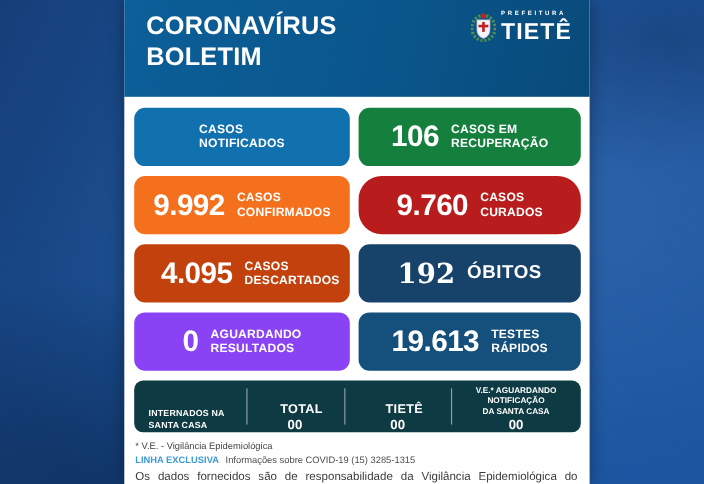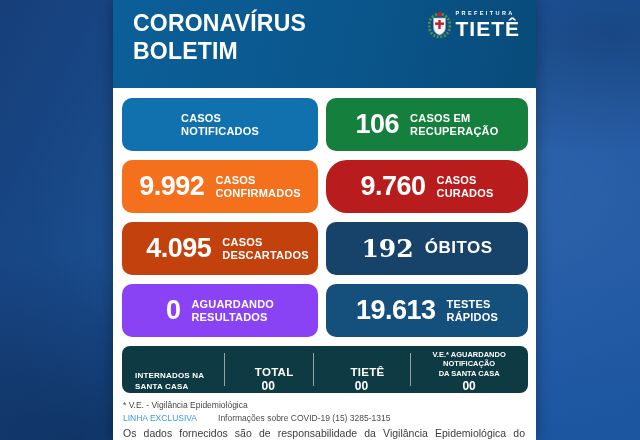--- a/index.html
+++ b/index.html
@@ -60,21 +60,21 @@
   .hc3{flex:0 0 24%;}
   .hc4{flex:1;}
   .hlbl-sm{font-size:8px;font-weight:bold;line-height:1.35;white-space:pre-line;letter-spacing:.2px;}
   .hlbl-lg{font-size:11.5px;font-weight:bold;letter-spacing:.3px;margin-left:12px;}
   .hlbl-xs{font-size:7.5px;font-weight:bold;line-height:1.25;white-space:pre-line;text-align:center;}
   .hval{font-size:12px;font-weight:bold;margin-top:1px;}
   
   .footer{padding:6px 11px 0 10px;color:#454545;}
   .f-note{font-size:8.5px;margin-top:1px;}
   .f-line2{font-size:8.5px;margin-top:3px;color:#4c4c4c;}
-  .f-hot{font-weight:normal;margin-right:21px;}
+  .f-hot{font-weight:bold;margin-right:6px;}
   .f-disc{
     font-size:10.5px;color:#3c3c3c;margin-top:4px;
     text-align:justify;text-align-last:justify;
   }
 </style>
 </head>
 <body>
 
 <div class="panel">
 

